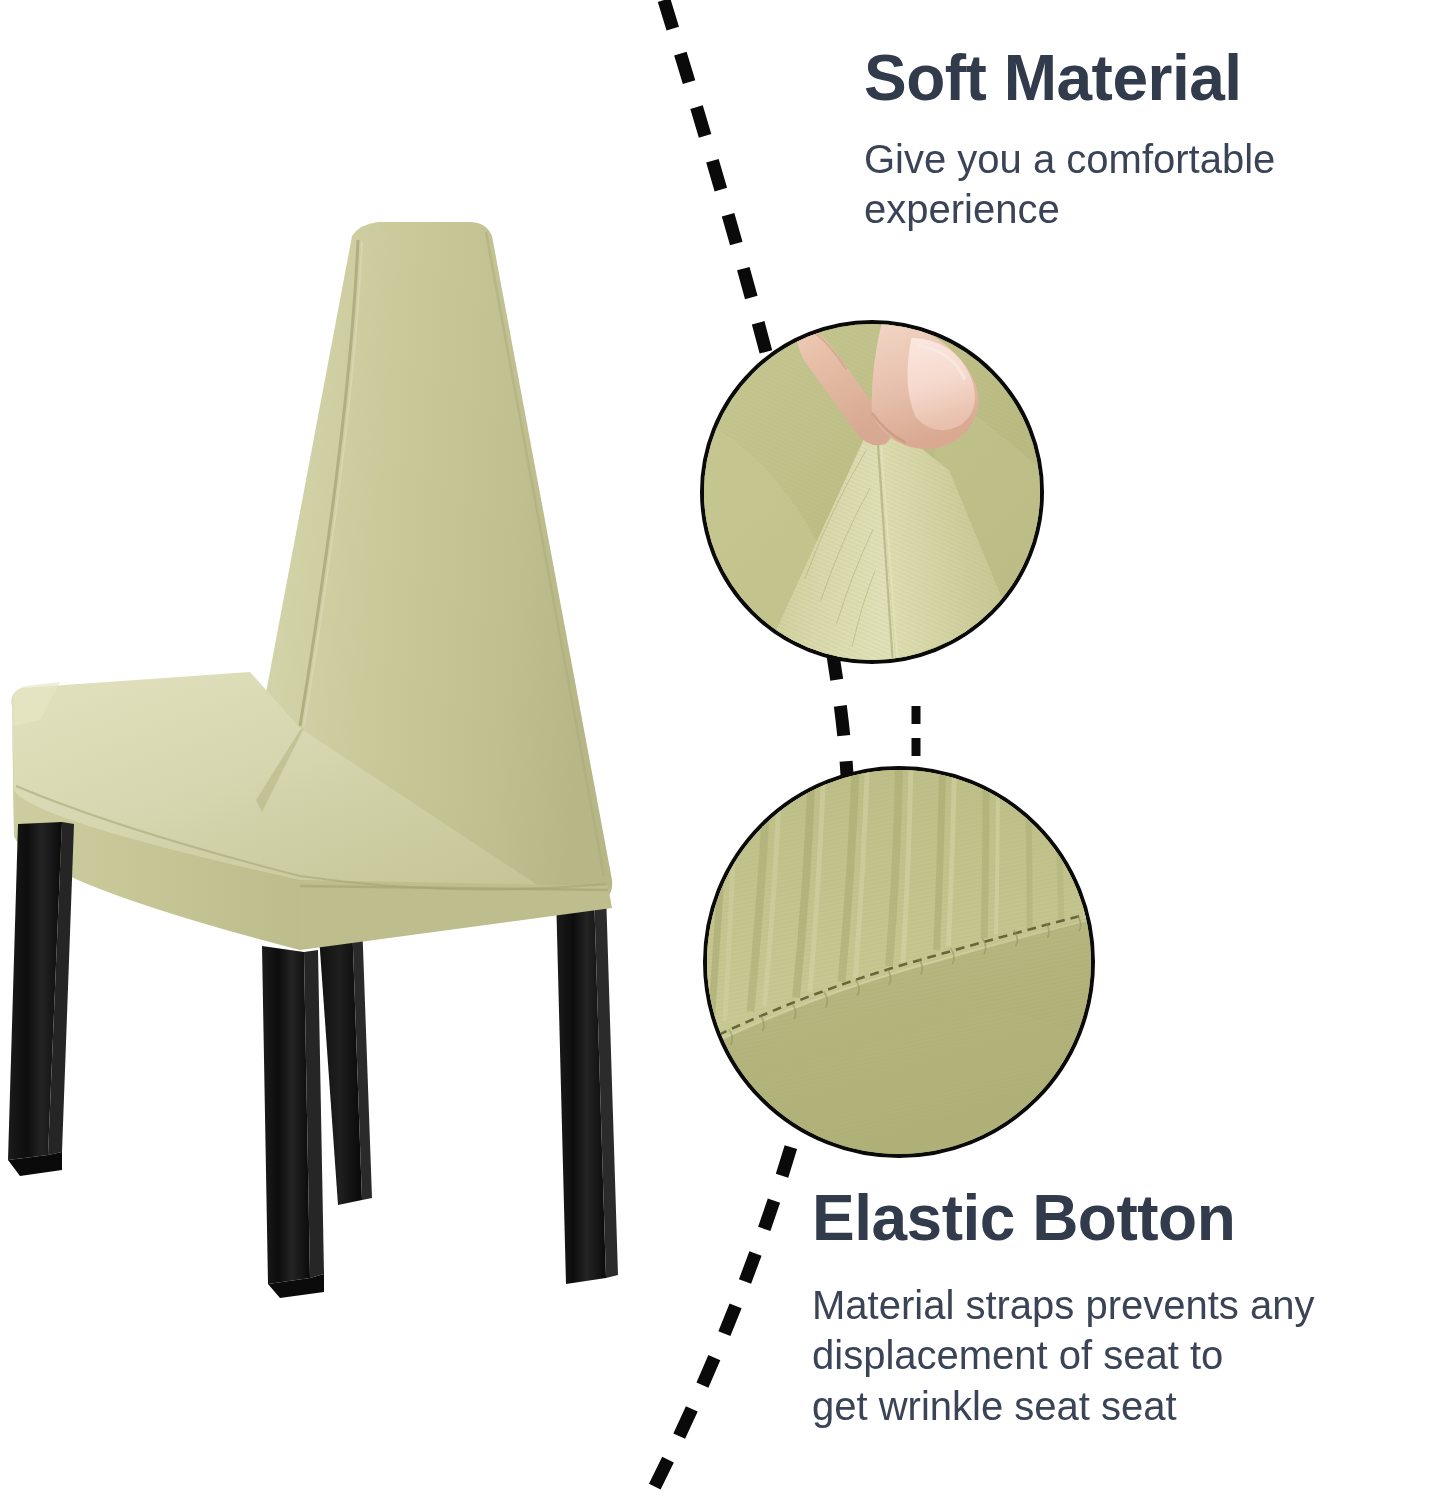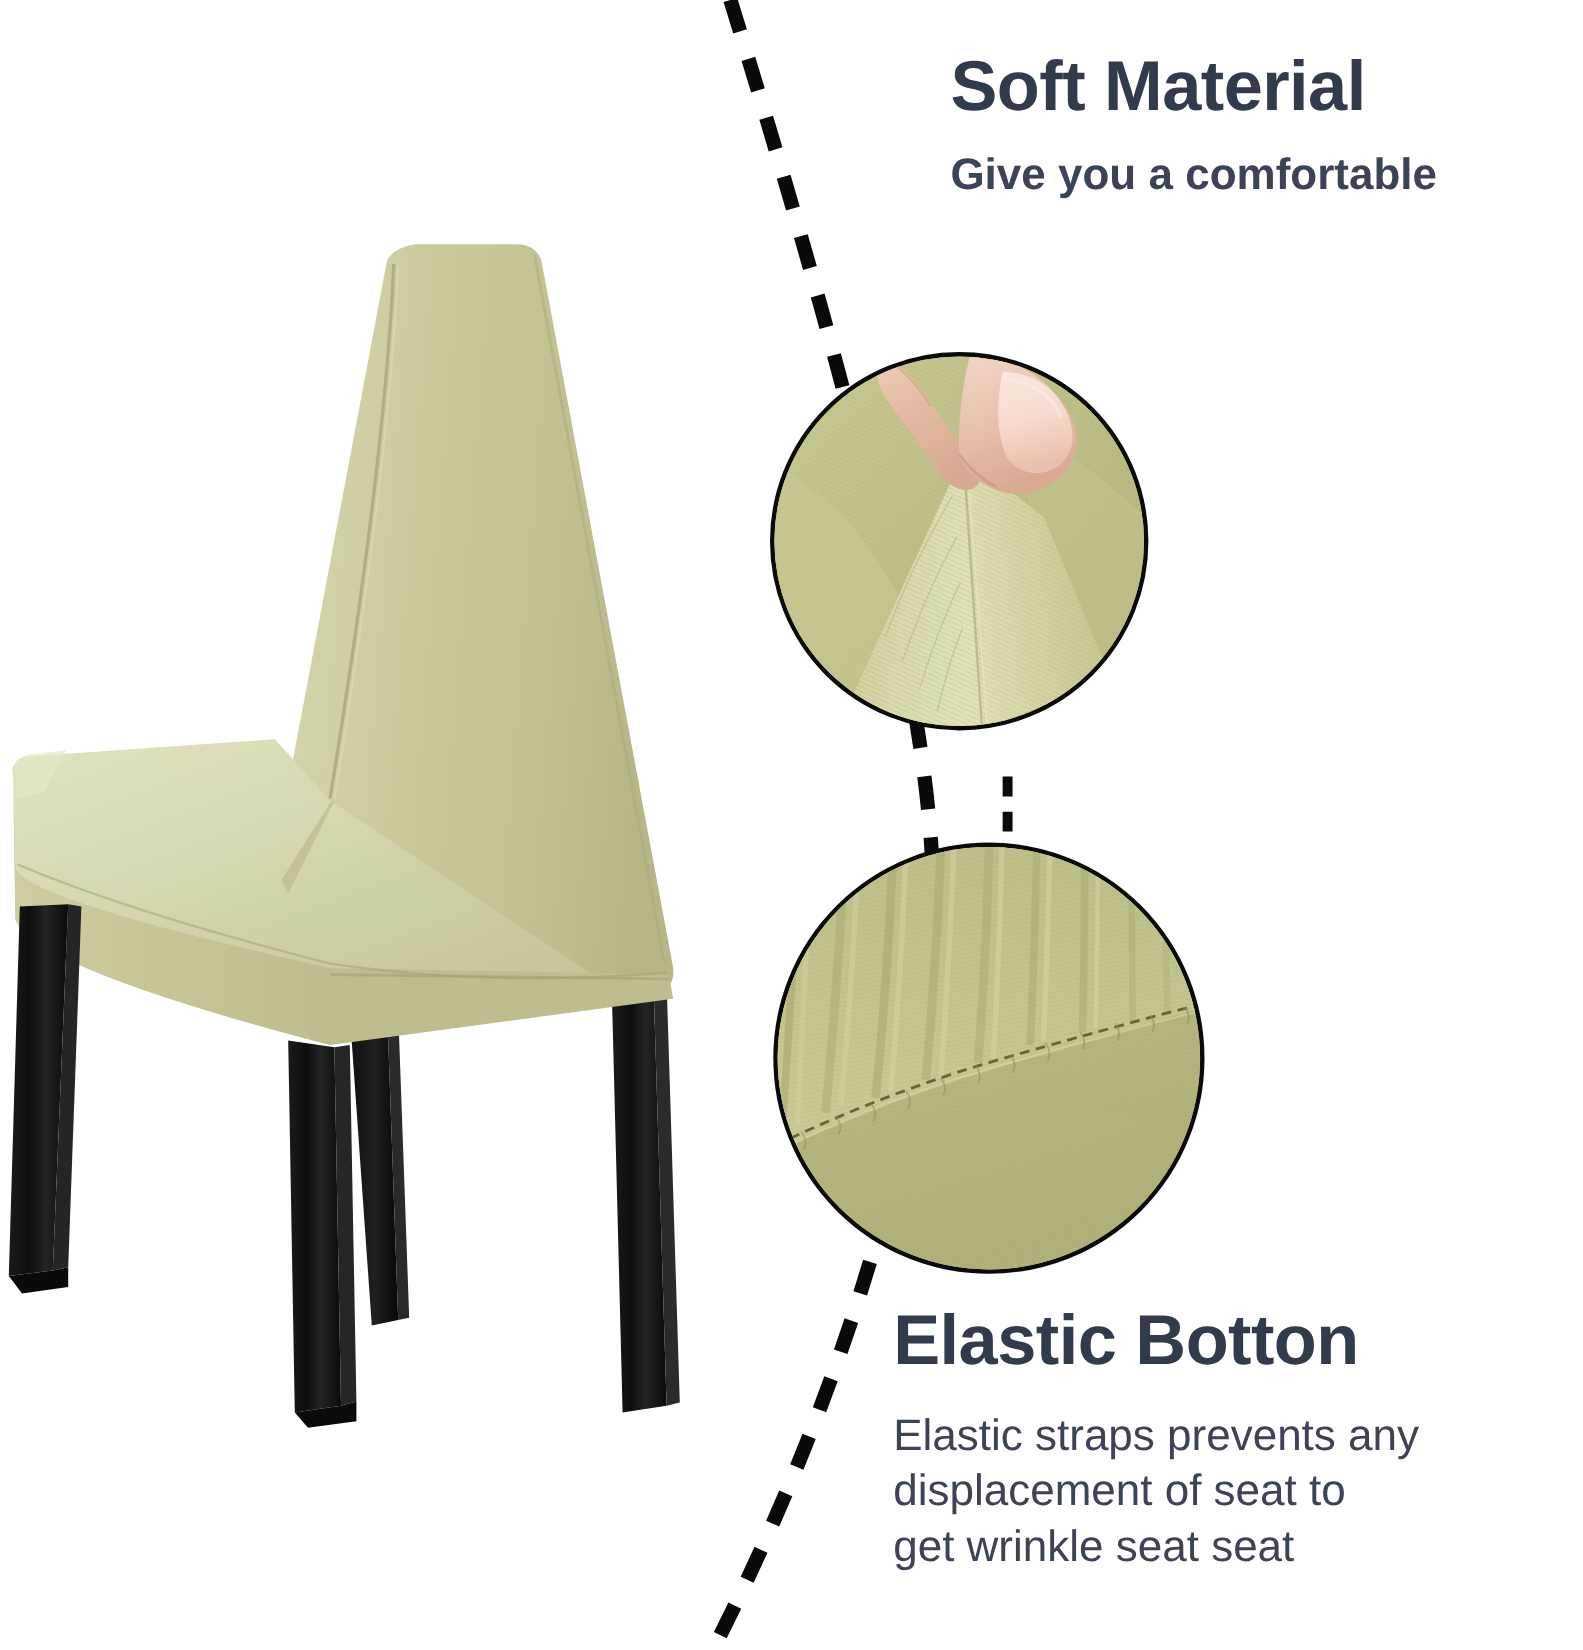--- a/index.html
+++ b/index.html
@@ -20,21 +20,21 @@
     font-size:64px;font-weight:700;line-height:1.0;
     color:#313b4c;letter-spacing:-0.5px;white-space:nowrap;margin:0;
   }
   .subtext{
     font-size:40px;font-weight:400;line-height:1.26;
     color:#3a4456;margin:0;
   }
   .subtext span{display:block;white-space:nowrap;}
 
   #top-text{left:864px;top:46px;}
-  #top-text .subtext{margin-top:24px;font-weight:bold;}
+  #top-text .subtext{margin-top:24px;}
   #bottom-text{left:812px;top:1186px;}
   #bottom-text .subtext{margin-top:30px;}
 
   
   .circle-inset{
     position:absolute;border-radius:50%;
     border:4px solid #0a0a0a;overflow:hidden;background:#b9b983;
     box-sizing:border-box;
   }
   #circle-top{left:700px;top:320px;width:344px;height:344px;}
@@ -303,25 +303,26 @@
 
         <ellipse cx="230" cy="330" rx="200" ry="90" fill="#b5b57e" opacity="0.35"></ellipse>
       </svg>
     </div>
   </div>
 
   <div id="top-text" class="textblock">
     <h2 class="headline">Soft Material</h2>
     <p class="subtext">
       <span>Give you a comfortable</span>
+      <span>experience</span>
     </p>
   </div>
 
   <div id="bottom-text" class="textblock">
     <h2 class="headline">Elastic Botton</h2>
     <p class="subtext">
-      <span>Elastic straps prevents any</span>
+      <span>Material straps prevents any</span>
       <span>displacement of seat to</span>
       <span>get wrinkle seat seat</span>
     </p>
   </div>
 
 </div>
 
 </body></html>

